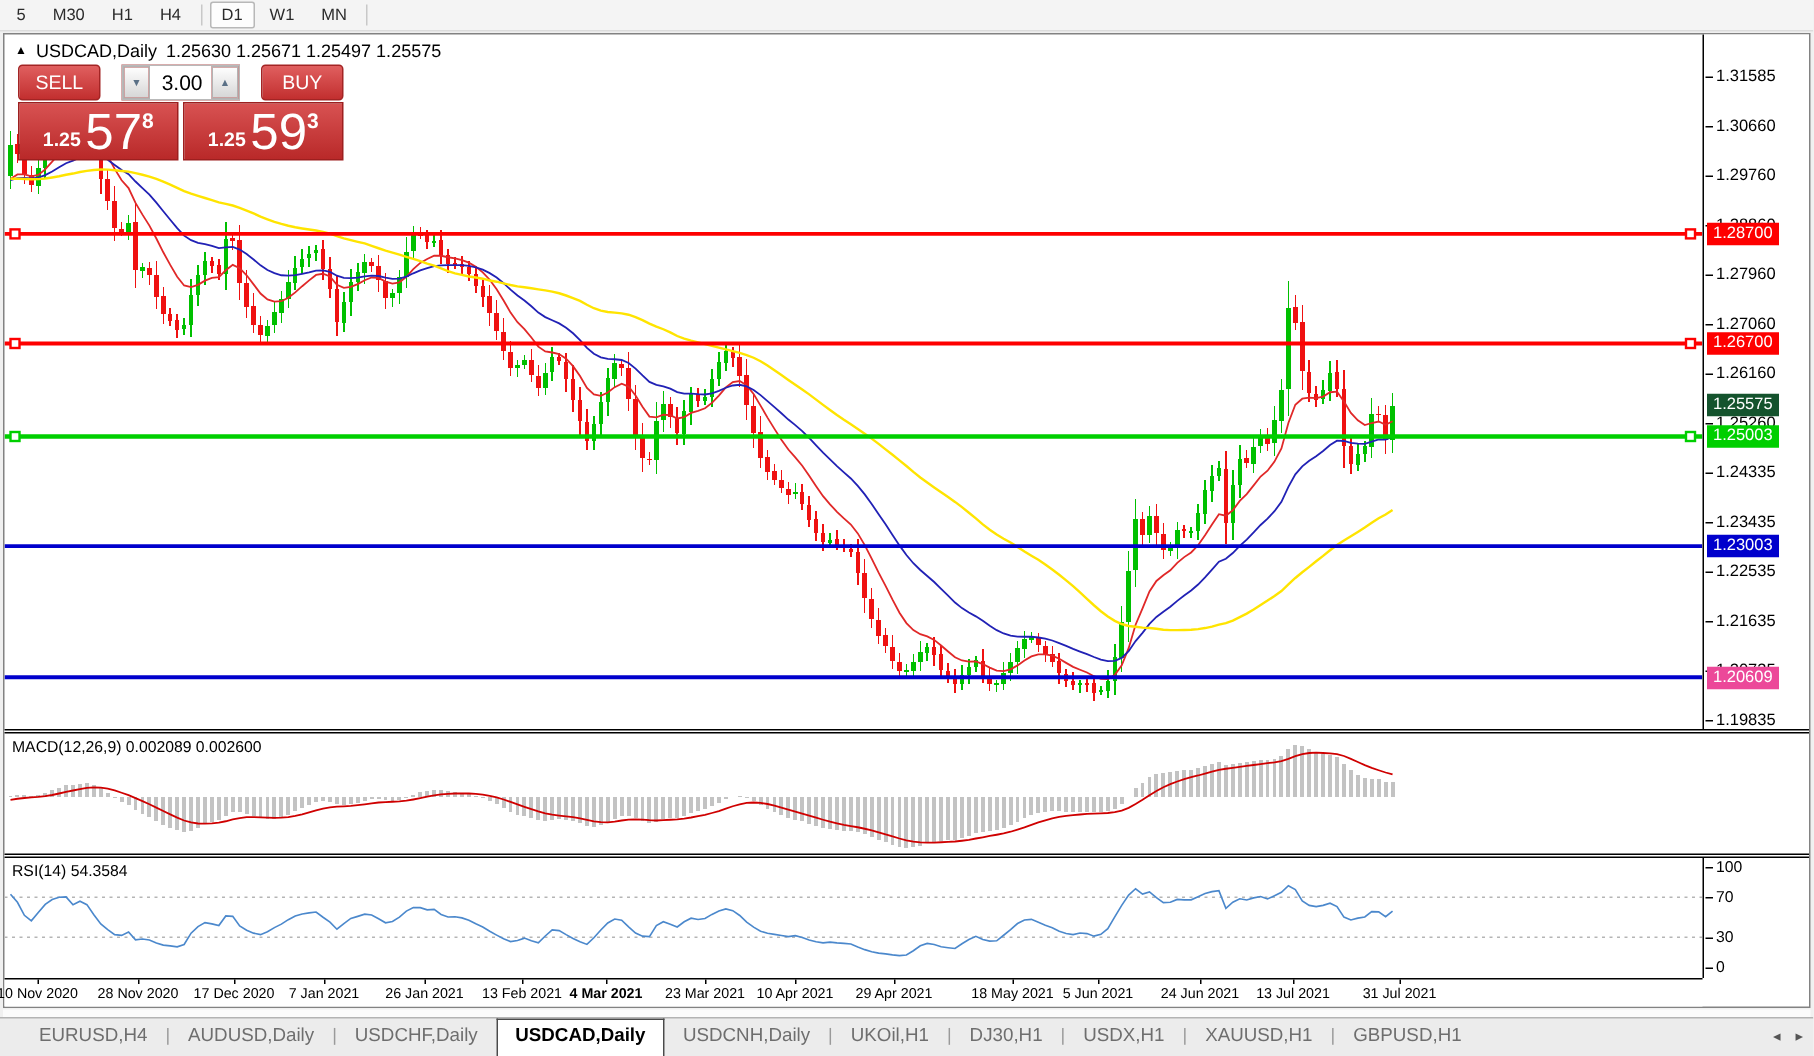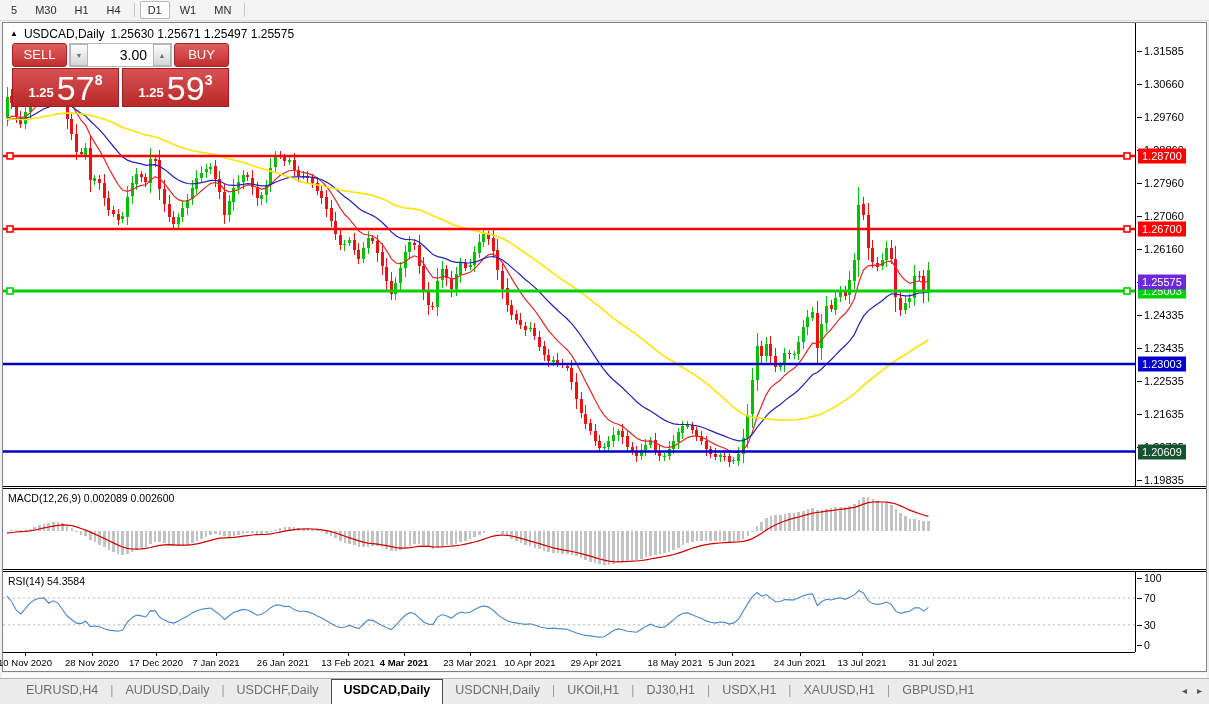--- a/index.html
+++ b/index.html
@@ -39,21 +39,21 @@
                font-size:11px; color:#fff; padding:0px 4px 1px 4px; line-height:14px;
                white-space:nowrap; }
 
   .chart-title { position:absolute; left:7px; top:4px; font-size:12px; color:#000;
                  display:flex; align-items:center; gap:6px; z-index:5; }
   .title-arrow { font-size:8px; position:relative; top:-1px; }
   .ind-label { position:absolute; left:5px; top:3px; font-size:10.5px; color:#000; z-index:4; }
 
   
   .trade-panel { position:absolute; left:9px; top:20px; width:217px; z-index:6; }
-  .tp-row1 { display:flex; height:24px; gap:2px; }
+  .tp-row1 { display:flex; height:24px; gap:14px; }
   .tp-btn { width:55px; background:linear-gradient(#e05f5f,#c22f2f); color:#fff;
             font-size:13px; text-align:center; line-height:22px;
             border:1px solid #a32424; border-radius:3px; cursor:default; }
   .spin-wrap { flex:1; display:flex; border:1px solid #b9b9b9; background:#ef4444; }
   .spin-btn { width:18px; background:linear-gradient(#fefefe,#d6d6d6);
               border:1px solid #b3b3b3; display:flex; align-items:center;
               justify-content:center; font-size:7px; color:#5a7086; cursor:default; }
   .spin-val { flex:1; border:none; outline:none; text-align:right; padding-right:6px;
               font-size:14px; color:#000; font-family:"Liberation Sans",sans-serif; background:#fff; width:20px;}
   .tp-row2 { display:flex; gap:3px; margin-top:1px; height:39px; }
@@ -534,22 +534,22 @@
           <div class="axis-tick" style="top: 292.406px;">1.24335</div>
           <div class="axis-tick" style="top: 325.289px;">1.23435</div>
           <div class="axis-tick" style="top: 358.172px;">1.22535</div>
           <div class="axis-tick" style="top: 391.054px;">1.21635</div>
           <div class="axis-tick" style="top: 423.937px;">1.20735</div>
           <div class="axis-tick" style="top: 456.82px;">1.19835</div>
           <div class="axis-chip" style="background: rgb(254, 0, 0); top: 132.925px;">1.28700</div>
           <div class="axis-chip" style="background: rgb(254, 0, 0); top: 205.998px;">1.26700</div>
           <div class="axis-chip" style="background: rgb(0, 207, 0); top: 268px;">1.25003</div>
           <div class="axis-chip" style="background: rgb(0, 0, 204); top: 341.073px;">1.23003</div>
-          <div class="axis-chip" style="background: #14532d; top: 428.541px;">1.20609</div>
-          <div class="axis-chip" style="background: #6d28d9; top: 247.101px; margin-top: 12px;">1.25575</div>
+          <div class="axis-chip" style="background: #ec4899; top: 428.541px;">1.20609</div>
+          <div class="axis-chip" style="background: #14532d; top: 247.101px;">1.25575</div>
         </div>
 
       <div class="chart-title">
         <span class="title-arrow">▲</span>
         <span>USDCAD,Daily</span>
         <span>1.25630 1.25671 1.25497 1.25575</span>
       </div>
 
       <div class="trade-panel">
         <div class="tp-row1">

